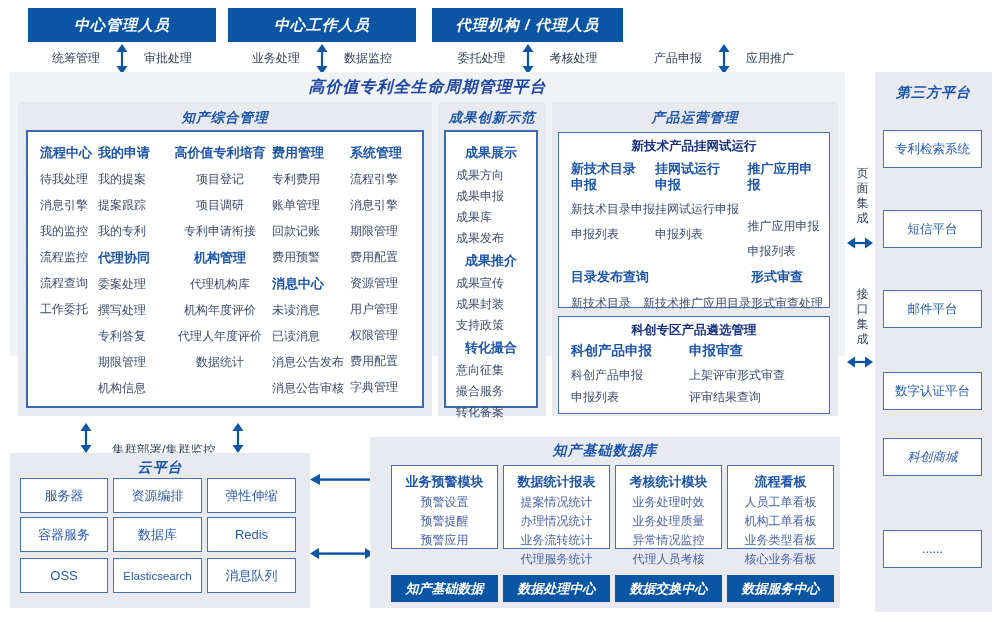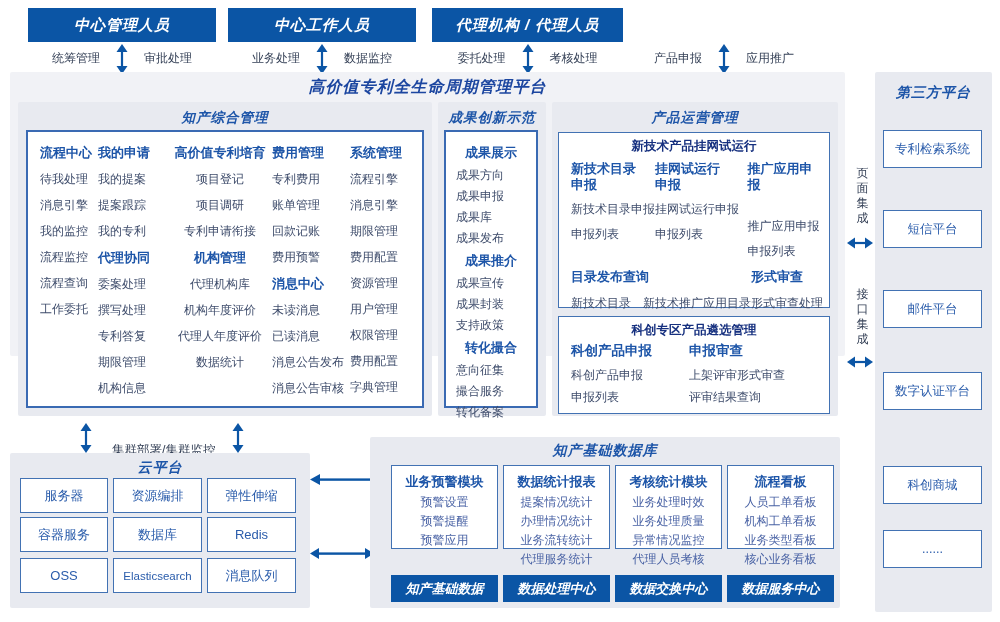--- a/index.html
+++ b/index.html
@@ -269,21 +269,21 @@
       <rect fill="#0b55a5" x="7" y="4.9" width="12" height="2.2"></rect>
       <path fill="#0b55a5" d="M26 6 L18 0.5 L18 11.5 Z"></path>
     </svg>
 
   <div class="panel" style="left:875px;top:72px;width:117px;height:540px;">
     <div class="panel-title" style="margin-top:12px;">第三方平台</div>
     <div class="tpbox" style="top:58px;">专利检索系统</div>
     <div class="tpbox" style="top:138px;">短信平台</div>
     <div class="tpbox" style="top:218px;">邮件平台</div>
     <div class="tpbox" style="top:300px;">数字认证平台</div>
-    <div class="tpbox" style="top:394px;">科创商城</div>
+    <div class="tpbox" style="top:366px;font-style:italic;">科创商城</div>
     <div class="tpbox" style="top:458px;">......</div>
   </div>
 
   <svg class="abs" style="left:80px;top:423px;" width="12" height="30" viewBox="0 0 12 30">
       <path fill="#0b55a5" d="M6 0 L11.5 8 L0.5 8 Z"></path>
       <rect fill="#0b55a5" x="4.9" y="7" width="2.2" height="16"></rect>
       <path fill="#0b55a5" d="M6 30 L11.5 22 L0.5 22 Z"></path>
     </svg>
   <div class="lbl" style="left:112px;top:442px;">集群部署/集群监控</div>
   <svg class="abs" style="left:232px;top:423px;" width="12" height="30" viewBox="0 0 12 30">

